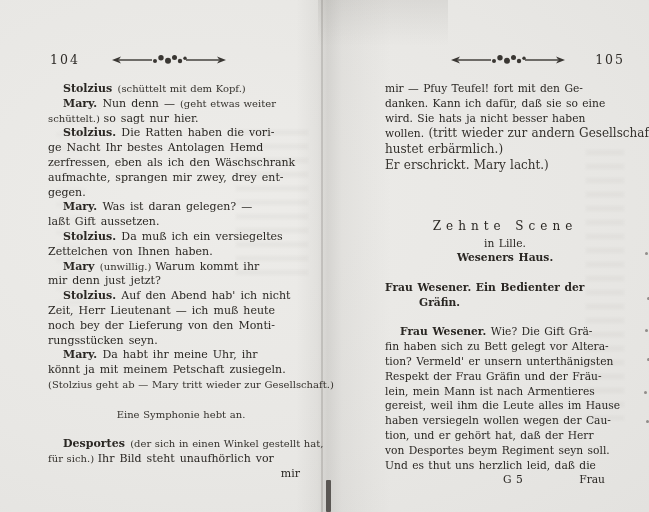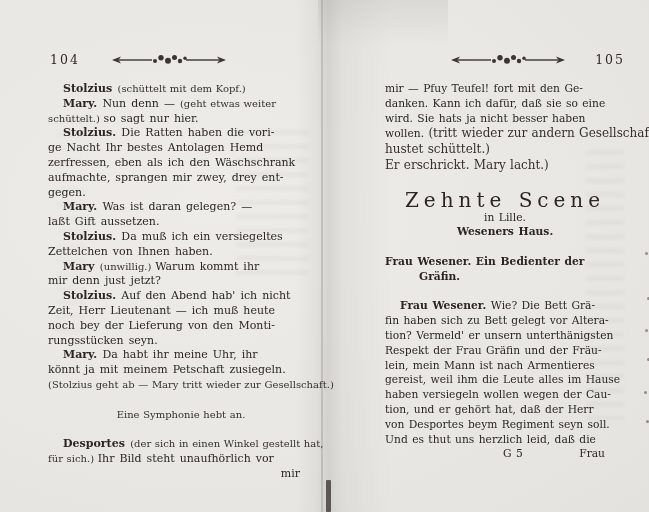--- a/index.html
+++ b/index.html
@@ -21,21 +21,21 @@
   #right-page .hdr svg{position:absolute;left:64px;top:1px;}
 
   .ln{min-height:14.8px;line-height:14.8px;font-size:11px;white-space:nowrap;word-spacing:1.5px;}
   #right-page .ln{font-size:10.7px;word-spacing:1px;}
   .ind{padding-left:15px;}
   .ind2{padding-left:34px;}
   .ctr{text-align:center;}
   .rgt{text-align:right;padding-right:14px;}
   .gap{min-height:14.8px;}
   .hd{text-align:center;font-size:14.5px;letter-spacing:5px;line-height:22px;min-height:22px;}
-  #right-page .hd{font-size:20px;}
+  #right-page .hd{font-size:12px;margin-top:26px;}
   .cast{word-spacing:6px;}
   .sp{font-weight:bold;margin-top:39px;}
   .sm{font-size:10px;word-spacing:0.5px;color:#35322d;}
   #right-page .sm{font-size:12px;}
   .sig{position:relative;}
   .sigG{position:absolute;left:118px;}
   .sigF{position:absolute;right:20px;}
 
   .gutter{position:absolute;left:296px;top:0;width:96px;height:512px;pointer-events:none;
     background:linear-gradient(90deg, rgba(100,97,92,0) 0%, rgba(100,97,92,0.07) 22%,
@@ -133,31 +133,31 @@
         <path d="M116 7 L107 3.5 L109.5 7 L107 10.5 Z"></path>
       </g>
     </svg>
     <span class="pnum">105</span>
   </div>
   <div id="right-lines">
       <div class="ln "><span>mir — Pfuy Teufel! fort mit den Ge-</span></div>
       <div class="ln "><span>danken. Kann ich dafür, daß sie so eine</span></div>
       <div class="ln "><span>wird. Sie hats ja nicht besser haben</span></div>
       <div class="ln "><span>wollen. </span><span class="sm">(tritt wieder zur andern Gesellschaft, und</span></div>
-      <div class="ln "><span class="sm">hustet schüttelt.)</span></div>
+      <div class="ln "><span class="sm">hustet erbärmlich.)</span></div>
       <div class="ln "><span class="sm">Er erschrickt. Mary lacht.)</span></div>
       <div class="ln gap"></div>
       <div class="ln hd"><span>Zehnte Scene</span></div>
       <div class="ln ctr"><span>in Lille.</span></div>
       <div class="ln ctr"><span class="sp">Weseners Haus.</span></div>
       <div class="ln gap"></div>
       <div class="ln cast"><span class="sp">Frau Wesener. Ein Bedienter der</span></div>
       <div class="ln ind2"><span class="sp">Gräfin.</span></div>
       <div class="ln gap"></div>
-      <div class="ln ind"><span class="sp">Frau Wesener. </span><span>Wie? Die Bett Grä-</span></div>
+      <div class="ln ind"><span class="sp">Frau Wesener. </span><span>Wie? Die Gift Grä-</span></div>
       <div class="ln "><span>fin haben sich zu Bett gelegt vor Altera-</span></div>
       <div class="ln "><span>tion? Vermeld' er unsern unterthänigsten</span></div>
       <div class="ln "><span>Respekt der Frau Gräfin und der Fräu-</span></div>
       <div class="ln "><span>lein, mein Mann ist nach Armentieres</span></div>
       <div class="ln "><span>gereist, weil ihm die Leute alles im Hause</span></div>
       <div class="ln "><span>haben versiegeln wollen wegen der Cau-</span></div>
       <div class="ln "><span>tion, und er gehört hat, daß der Herr</span></div>
       <div class="ln "><span>von Desportes beym Regiment seyn soll.</span></div>
       <div class="ln "><span>Und es thut uns herzlich leid, daß die</span></div>
       <div class="ln sig">

